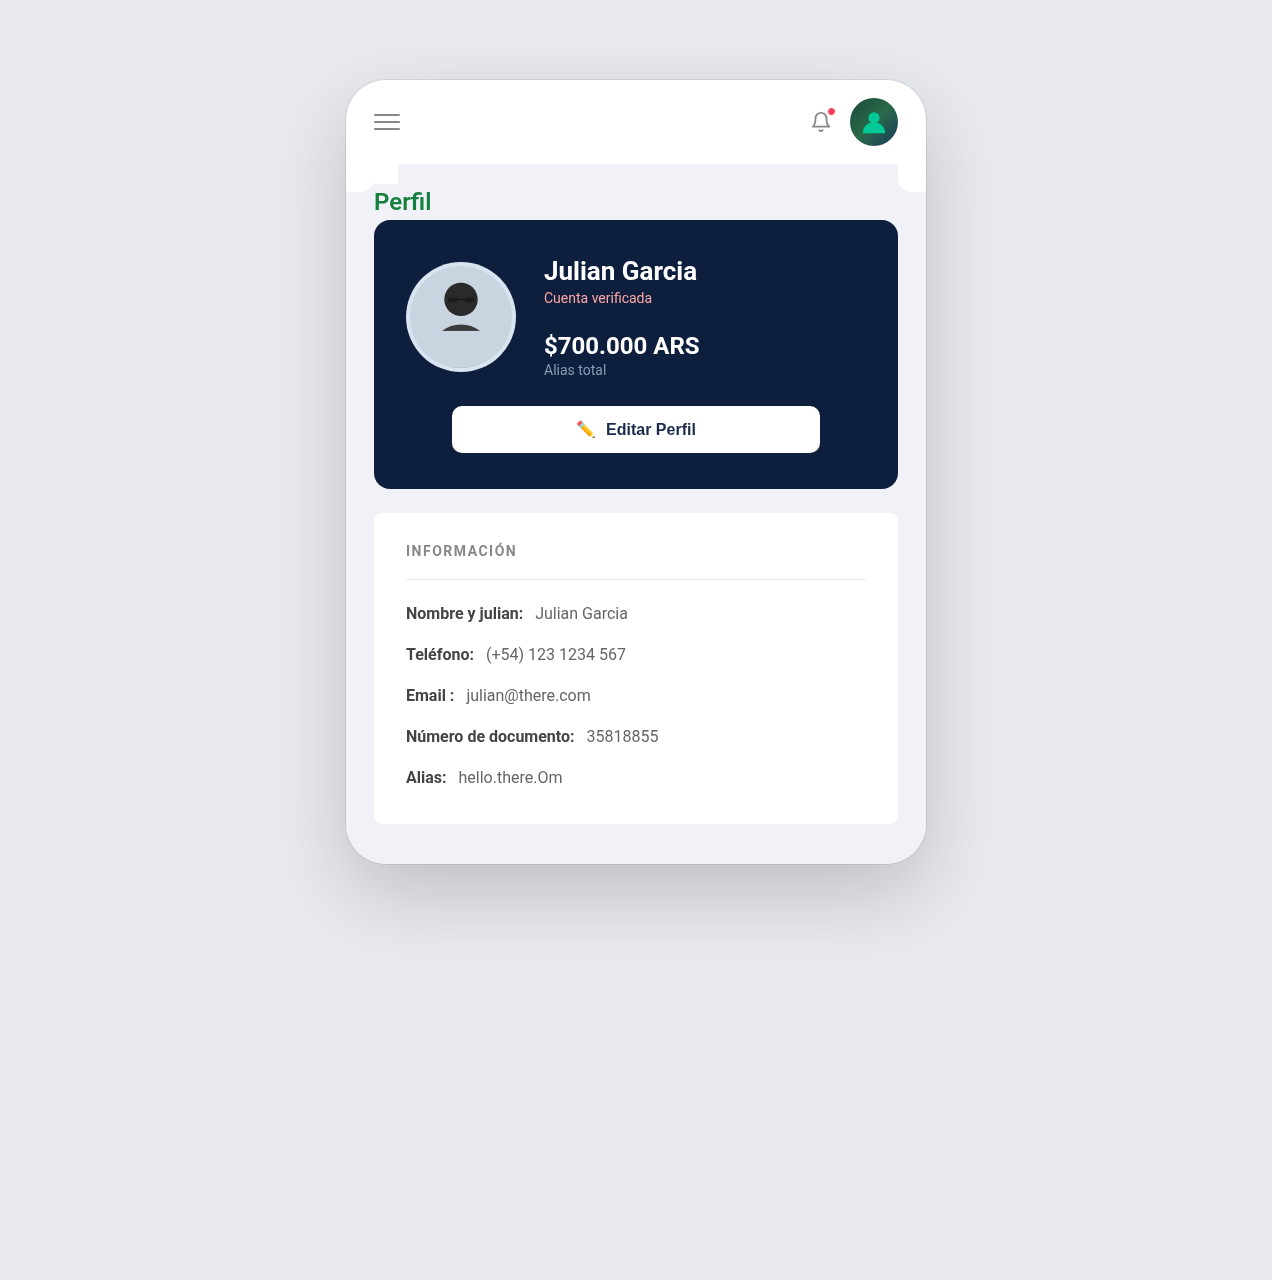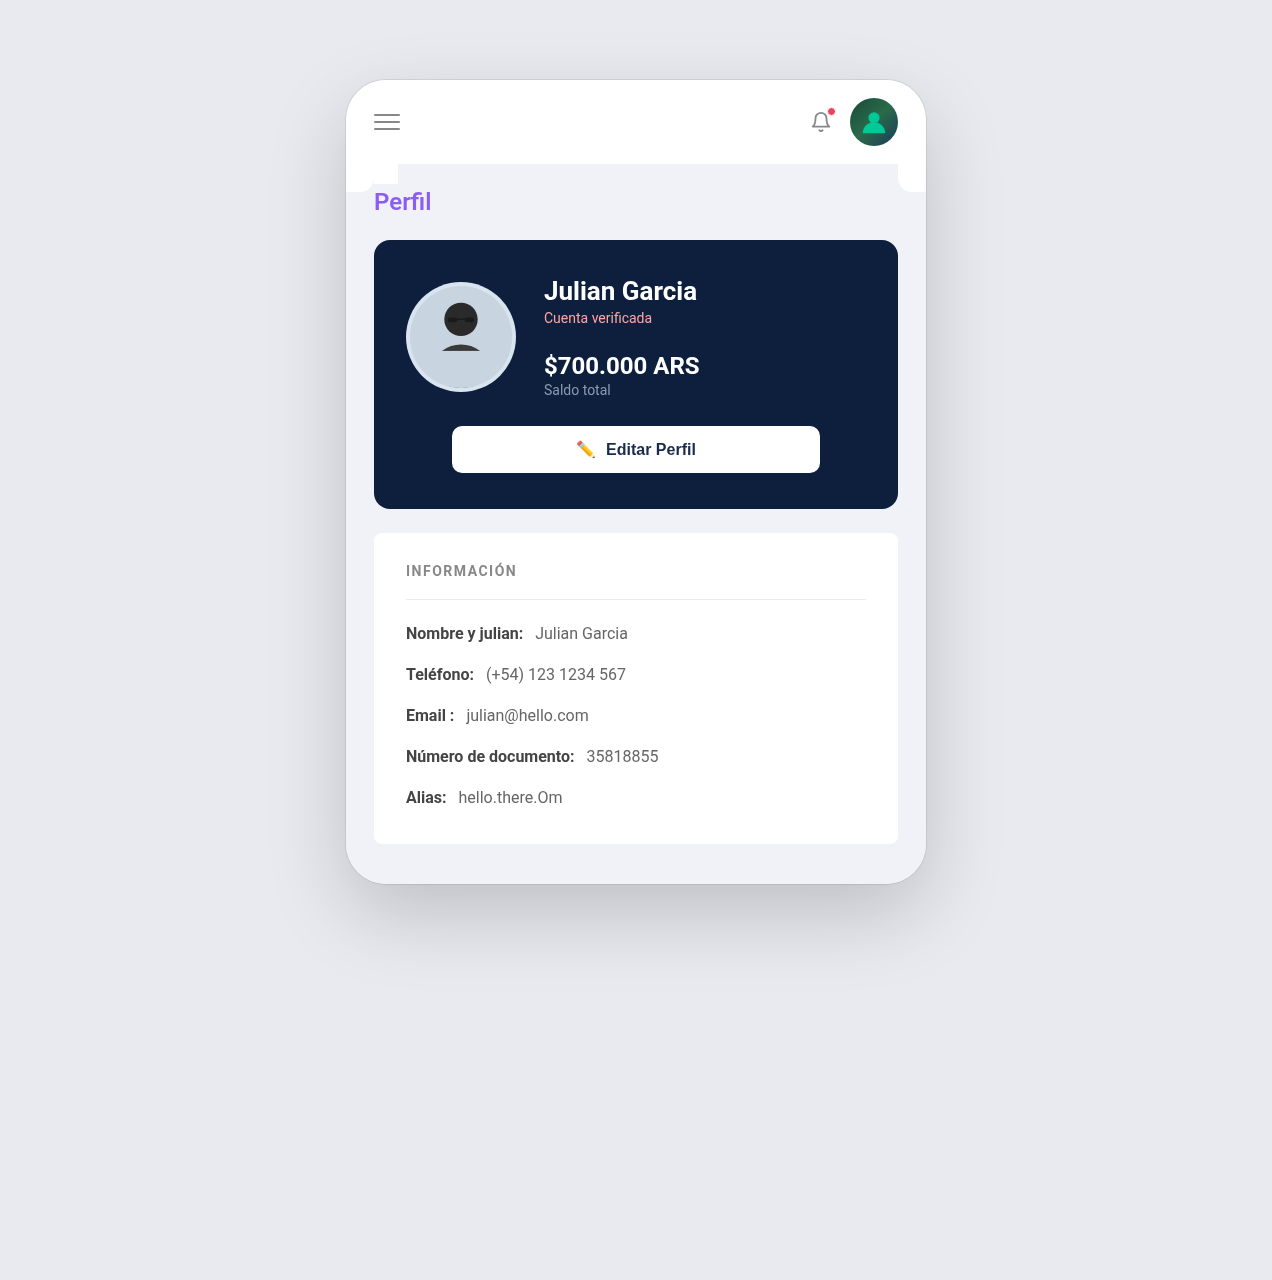--- a/index.html
+++ b/index.html
@@ -134,22 +134,22 @@
     
     .main-content {
       background: #f0f2f7;
       padding: 0 28px 40px 28px;
       margin-top: 24px;
     }
 
     .page-title {
       font-size: 24px;
       font-weight: 600;
-      color: #8b5cf6;
-      margin-bottom: 24px;
+      color: #15803d;
+      margin-bottom: 4px;
     }
 
     
     .profile-card {
       background: #0d1f3c;
       border-radius: 16px;
       padding: 36px 32px;
       margin-bottom: 24px;
       display: flex;
       flex-direction: column;
@@ -371,21 +371,21 @@
             <line x1="51" y1="36" x2="59" y2="36" stroke="#1a1a1a" stroke-width="1.5"></line>
 
             <rect x="0" y="70" width="110" height="40" fill="#c8d4e0" rx="0"></rect>
           </svg>
         </div>
 
         <div class="profile-info">
           <div class="profile-name">Julian Garcia</div>
           <div class="profile-verified">Cuenta verificada</div>
           <div class="profile-balance">$700.000 ARS</div>
-          <div class="profile-balance-label">Saldo total</div>
+          <div class="profile-balance-label">Alias total</div>
         </div>
       </div>
 
       <button class="edit-profile-btn">
         <span>✏️</span>
         <span>Editar Perfil</span>
       </button>
     </div>
 
     <div class="info-card">
@@ -397,21 +397,21 @@
         <span class="info-value">Julian Garcia</span>
       </div>
 
       <div class="info-row">
         <span class="info-label">Teléfono:</span>
         <span class="info-value">(+54) 123 1234 567</span>
       </div>
 
       <div class="info-row">
         <span class="info-label">Email :</span>
-        <span class="info-value">julian@hello.com</span>
+        <span class="info-value">julian@there.com</span>
       </div>
 
       <div class="info-row">
         <span class="info-label">Número de documento:</span>
         <span class="info-value">35818855</span>
       </div>
 
       <div class="info-row">
         <span class="info-label">Alias:</span>
         <span class="info-value">hello.there.Om</span>

